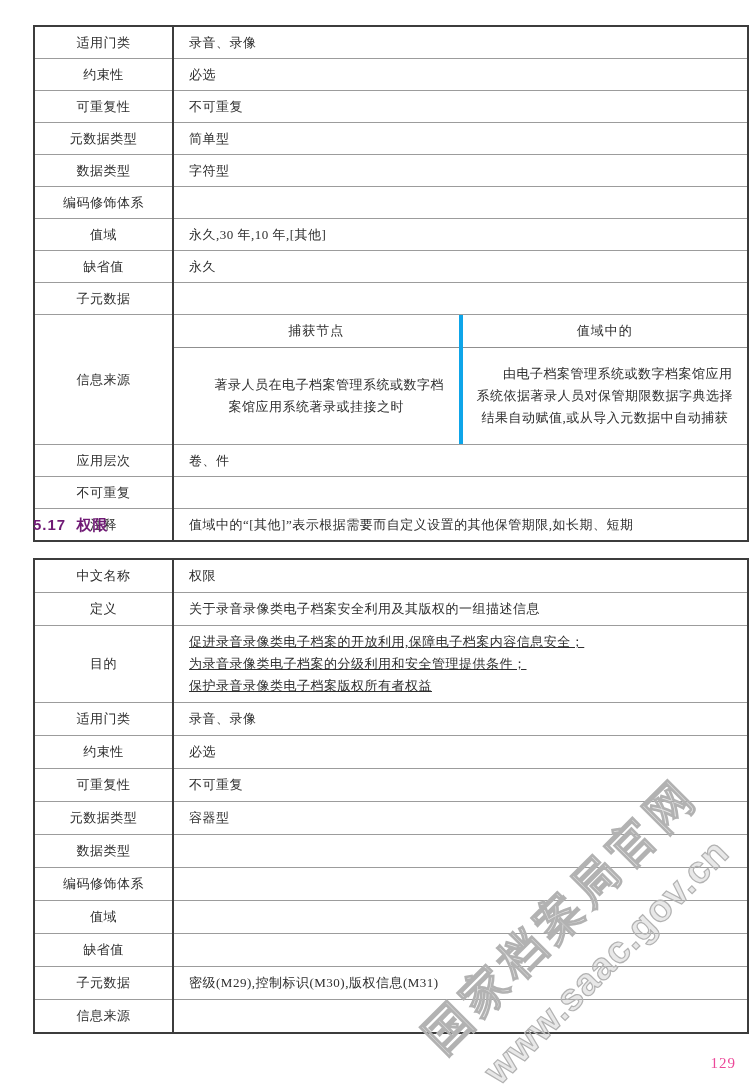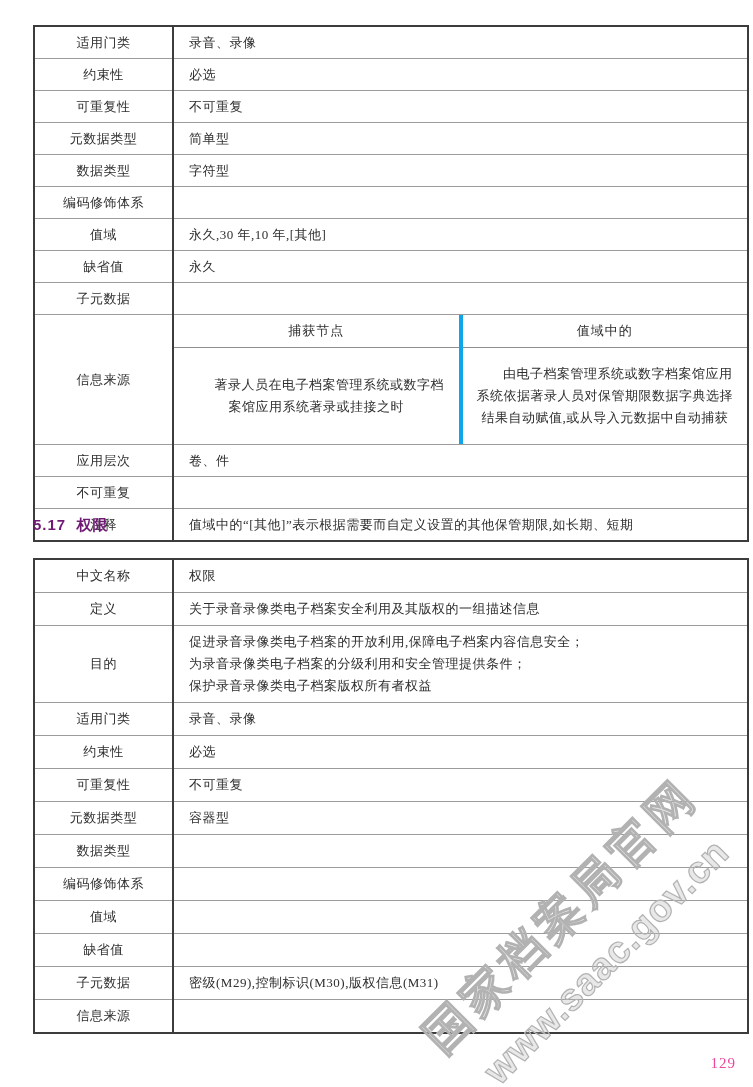--- a/index.html
+++ b/index.html
@@ -37,21 +37,21 @@
   .nested th{
     font-weight:normal;text-align:center;height:30px;
     border-bottom:1px solid #8f8f8f;letter-spacing:1px;
   }
   .nested th:first-child,.nested td:first-child{border-right:4px solid #0ea5e9;margin-top:44px;}
   .nested td.capture-text{
     height:84px;padding:6px 12px;vertical-align:middle;
     line-height:22px;text-indent:2em;text-align:center;
   }
 
-  td.multiline{line-height:22px;padding-top:4px;padding-bottom:4px;}
+  td.multiline{line-height:22px;padding-top:4px;padding-bottom:4px;text-decoration:underline;}
   .purpose-cell{height:68px !important;}
   .purpose-cell div{line-height:22px;}
 
   .section-heading{
     position:absolute;left:33px;top:516px;margin:0;
     font-family:"Liberation Sans","DejaVu Sans",sans-serif;
     font-size:15px;font-weight:bold;color:#701a75;
     white-space:pre;letter-spacing:1px;
   }
 

